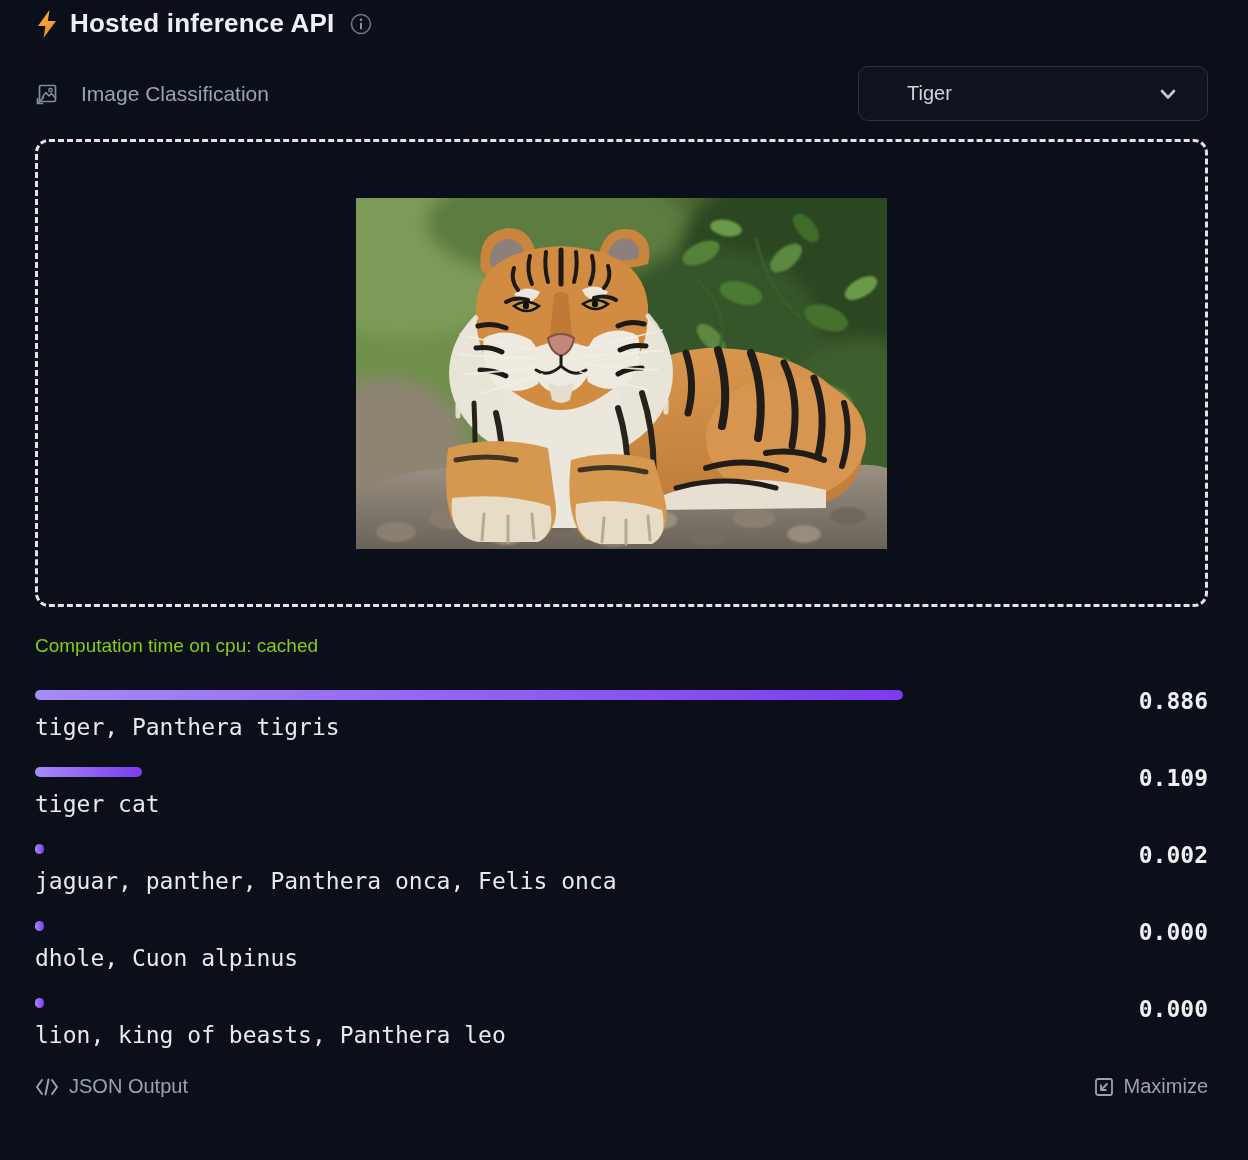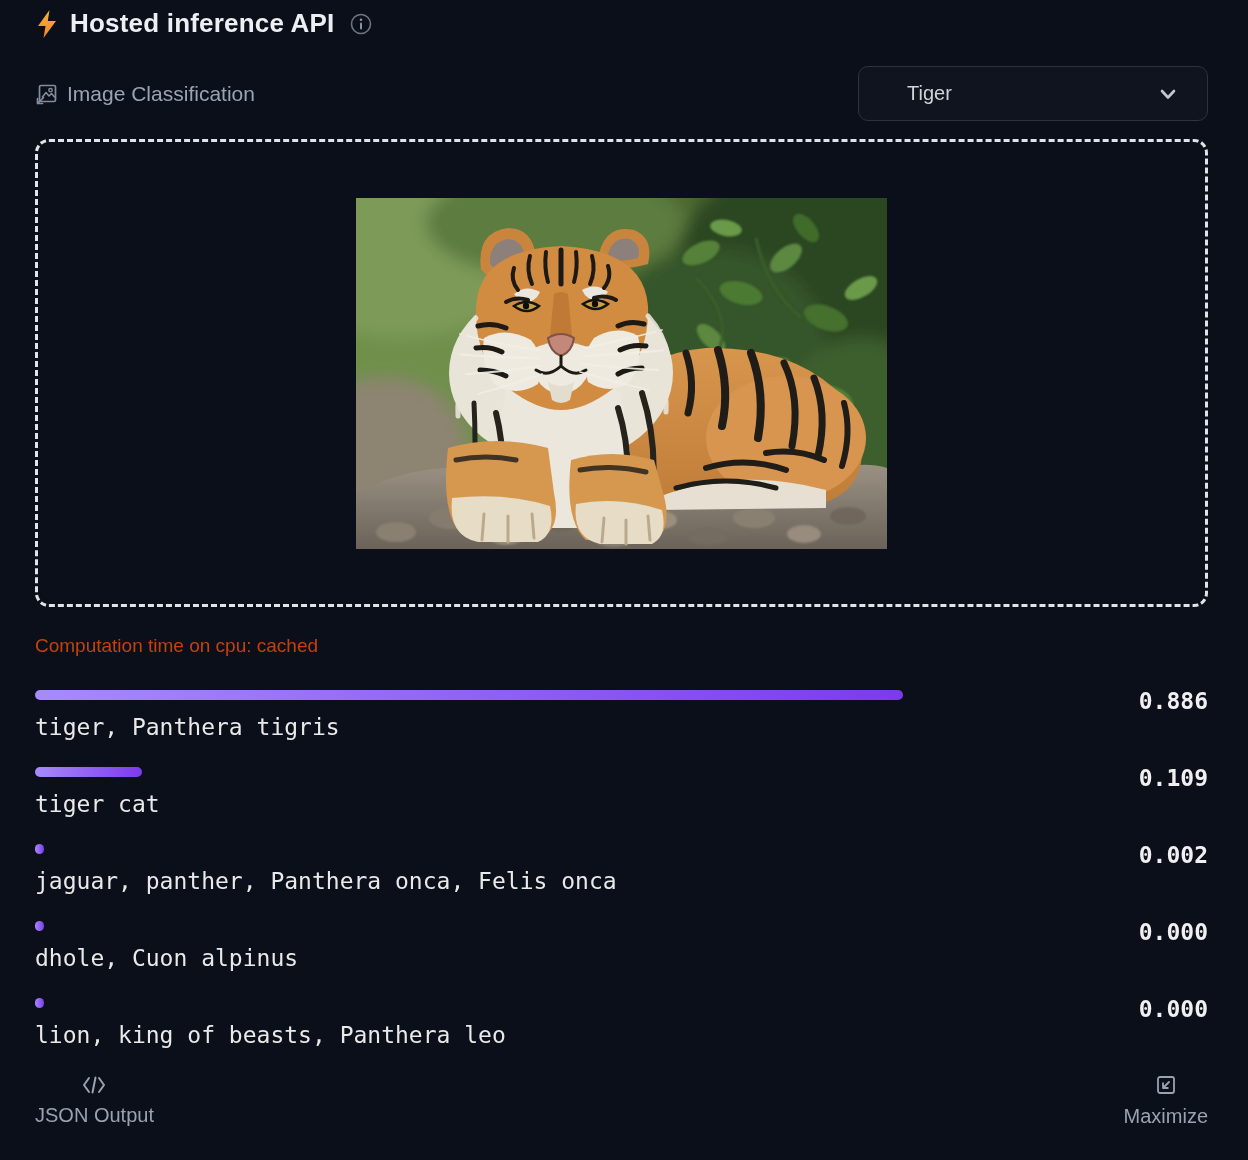--- a/index.html
+++ b/index.html
@@ -12,21 +12,21 @@
   .page { width:1248px; height:1160px; padding:0 40px 0 35px; }
 
   
   .header { display:flex; align-items:center; gap:11px; padding-top:8px; }
   .bolt-icon { width:24px; height:30px; display:block; }
   .title { font-size:26px; font-weight:700; color:#edeff3; letter-spacing:.2px; }
   .info-icon { width:22px; height:22px; margin-left:4px; display:block; cursor:pointer; }
 
   
   .task-row { margin-top:27px; display:flex; align-items:center; justify-content:space-between; }
-  .task-left { display:flex; align-items:flex-start; gap:8px; color:#9aa3b2; cursor:pointer; }
+  .task-left { display:flex; align-items:flex-start; gap:22px; color:#9aa3b2; cursor:pointer; }
   .task-icon { width:24px; height:24px; display:block; opacity:.85; }
   .task-label { font-size:21px; color:#9aa3b2; }
   .model-select {
     width:350px; height:55px; background:#10141e;
     border:1px solid #2b3240; border-radius:10px;
     display:flex; align-items:center; justify-content:space-between;
     padding:0 28px 0 48px; cursor:pointer;
   }
   .model-select-value { font-size:20px; color:#cfd4db; }
   .chevron-icon { width:22px; height:22px; display:block; }
@@ -34,21 +34,21 @@
   
   .dropzone {
     margin-top:18px; height:468px;
     border:3px dashed #e0e4e9; border-radius:14px;
     display:flex; align-items:center; justify-content:center;
     cursor:pointer;
   }
   .input-image { width:531px; height:351px; display:block; }
 
   
-  .comp-time { margin-top:26px; font-size:19px; line-height:26px; color:#c2410c; }
+  .comp-time { margin-top:26px; font-size:19px; line-height:26px; color:#84cc16; }
 
   
   .results { margin-top:31px; }
   .result-row { position:relative; margin-bottom:25px; }
   .bar {
     height:10px; border-radius:5px;
     background:linear-gradient(90deg,#a78bfa 0%,#7c3aed 100%);
   }
   .result-label {
     margin-top:13px;
@@ -57,21 +57,21 @@
     white-space:pre;
   }
   .result-score {
     position:absolute; top:-3px; right:0;
     font-family:"DejaVu Sans Mono", monospace;
     font-size:23px; line-height:29px; color:#f0f0f2;font-weight:bold;
   }
 
   
   .footer { margin-top:23px; display:flex; align-items:center; justify-content:space-between; }
-  .footer-btn { display:flex; align-items:center; gap:10px; color:#9aa2af; font-size:20px; cursor:pointer;flex-direction:column; }
+  .footer-btn { display:flex; align-items:center; gap:10px; color:#9aa2af; font-size:20px; cursor:pointer; }
   .code-icon { width:24px; height:18px; display:block; }
   .maximize-icon { width:20px; height:20px; display:block; }
 </style>
 </head>
 <body>
 
 <div class="page">
 
   <div class="header">
     <svg class="bolt-icon" viewBox="0 0 24 30">

